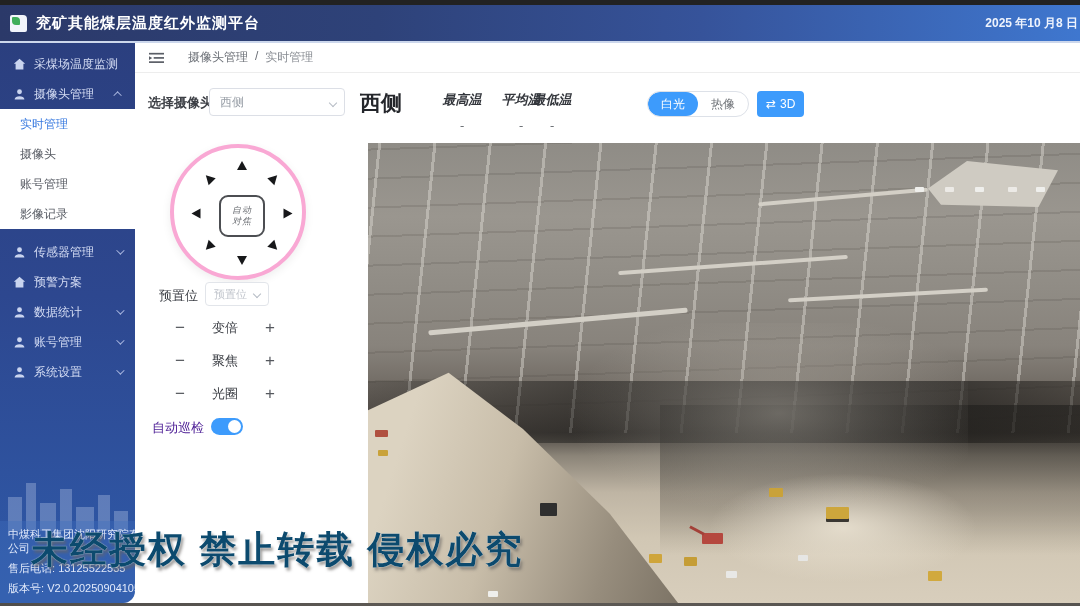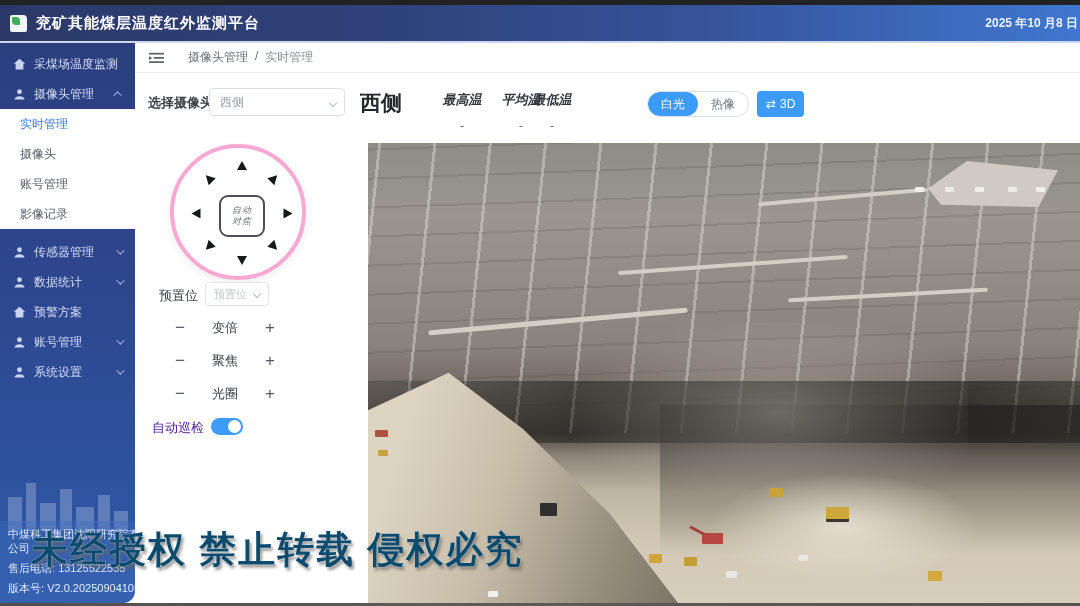--- a/index.html
+++ b/index.html
@@ -157,31 +157,31 @@
     <div class="side-item">
       <svg class="si" viewBox="0 0 16 16">
           <circle cx="8" cy="4.6" r="3" fill="#c9d4ef"></circle>
           <path d="M2 14 c0-5 12-5 12 0 Z" fill="#c9d4ef"></path>
         </svg>
       <span>传感器管理</span>
       <i class="chev"></i>
     </div>
     <div class="side-item">
       <svg class="si" viewBox="0 0 16 16">
+          <path d="M8 1 L15 7.2 H12.8 V14 H3.2 V7.2 H1 Z" fill="#c9d4ef"></path>
+        </svg>
+      <span>预警方案</span>
+    </div>
+    <div class="side-item">
+      <svg class="si" viewBox="0 0 16 16">
           <circle cx="8" cy="4.6" r="3" fill="#c9d4ef"></circle>
           <path d="M2 14 c0-5 12-5 12 0 Z" fill="#c9d4ef"></path>
         </svg>
       <span>数据统计</span>
       <i class="chev"></i>
-    </div>
-    <div class="side-item">
-      <svg class="si" viewBox="0 0 16 16">
-          <path d="M8 1 L15 7.2 H12.8 V14 H3.2 V7.2 H1 Z" fill="#c9d4ef"></path>
-        </svg>
-      <span>预警方案</span>
     </div>
     <div class="side-item">
       <svg class="si" viewBox="0 0 16 16">
           <circle cx="8" cy="4.6" r="3" fill="#c9d4ef"></circle>
           <path d="M2 14 c0-5 12-5 12 0 Z" fill="#c9d4ef"></path>
         </svg>
       <span>账号管理</span>
       <i class="chev"></i>
     </div>
     <div class="side-item">

